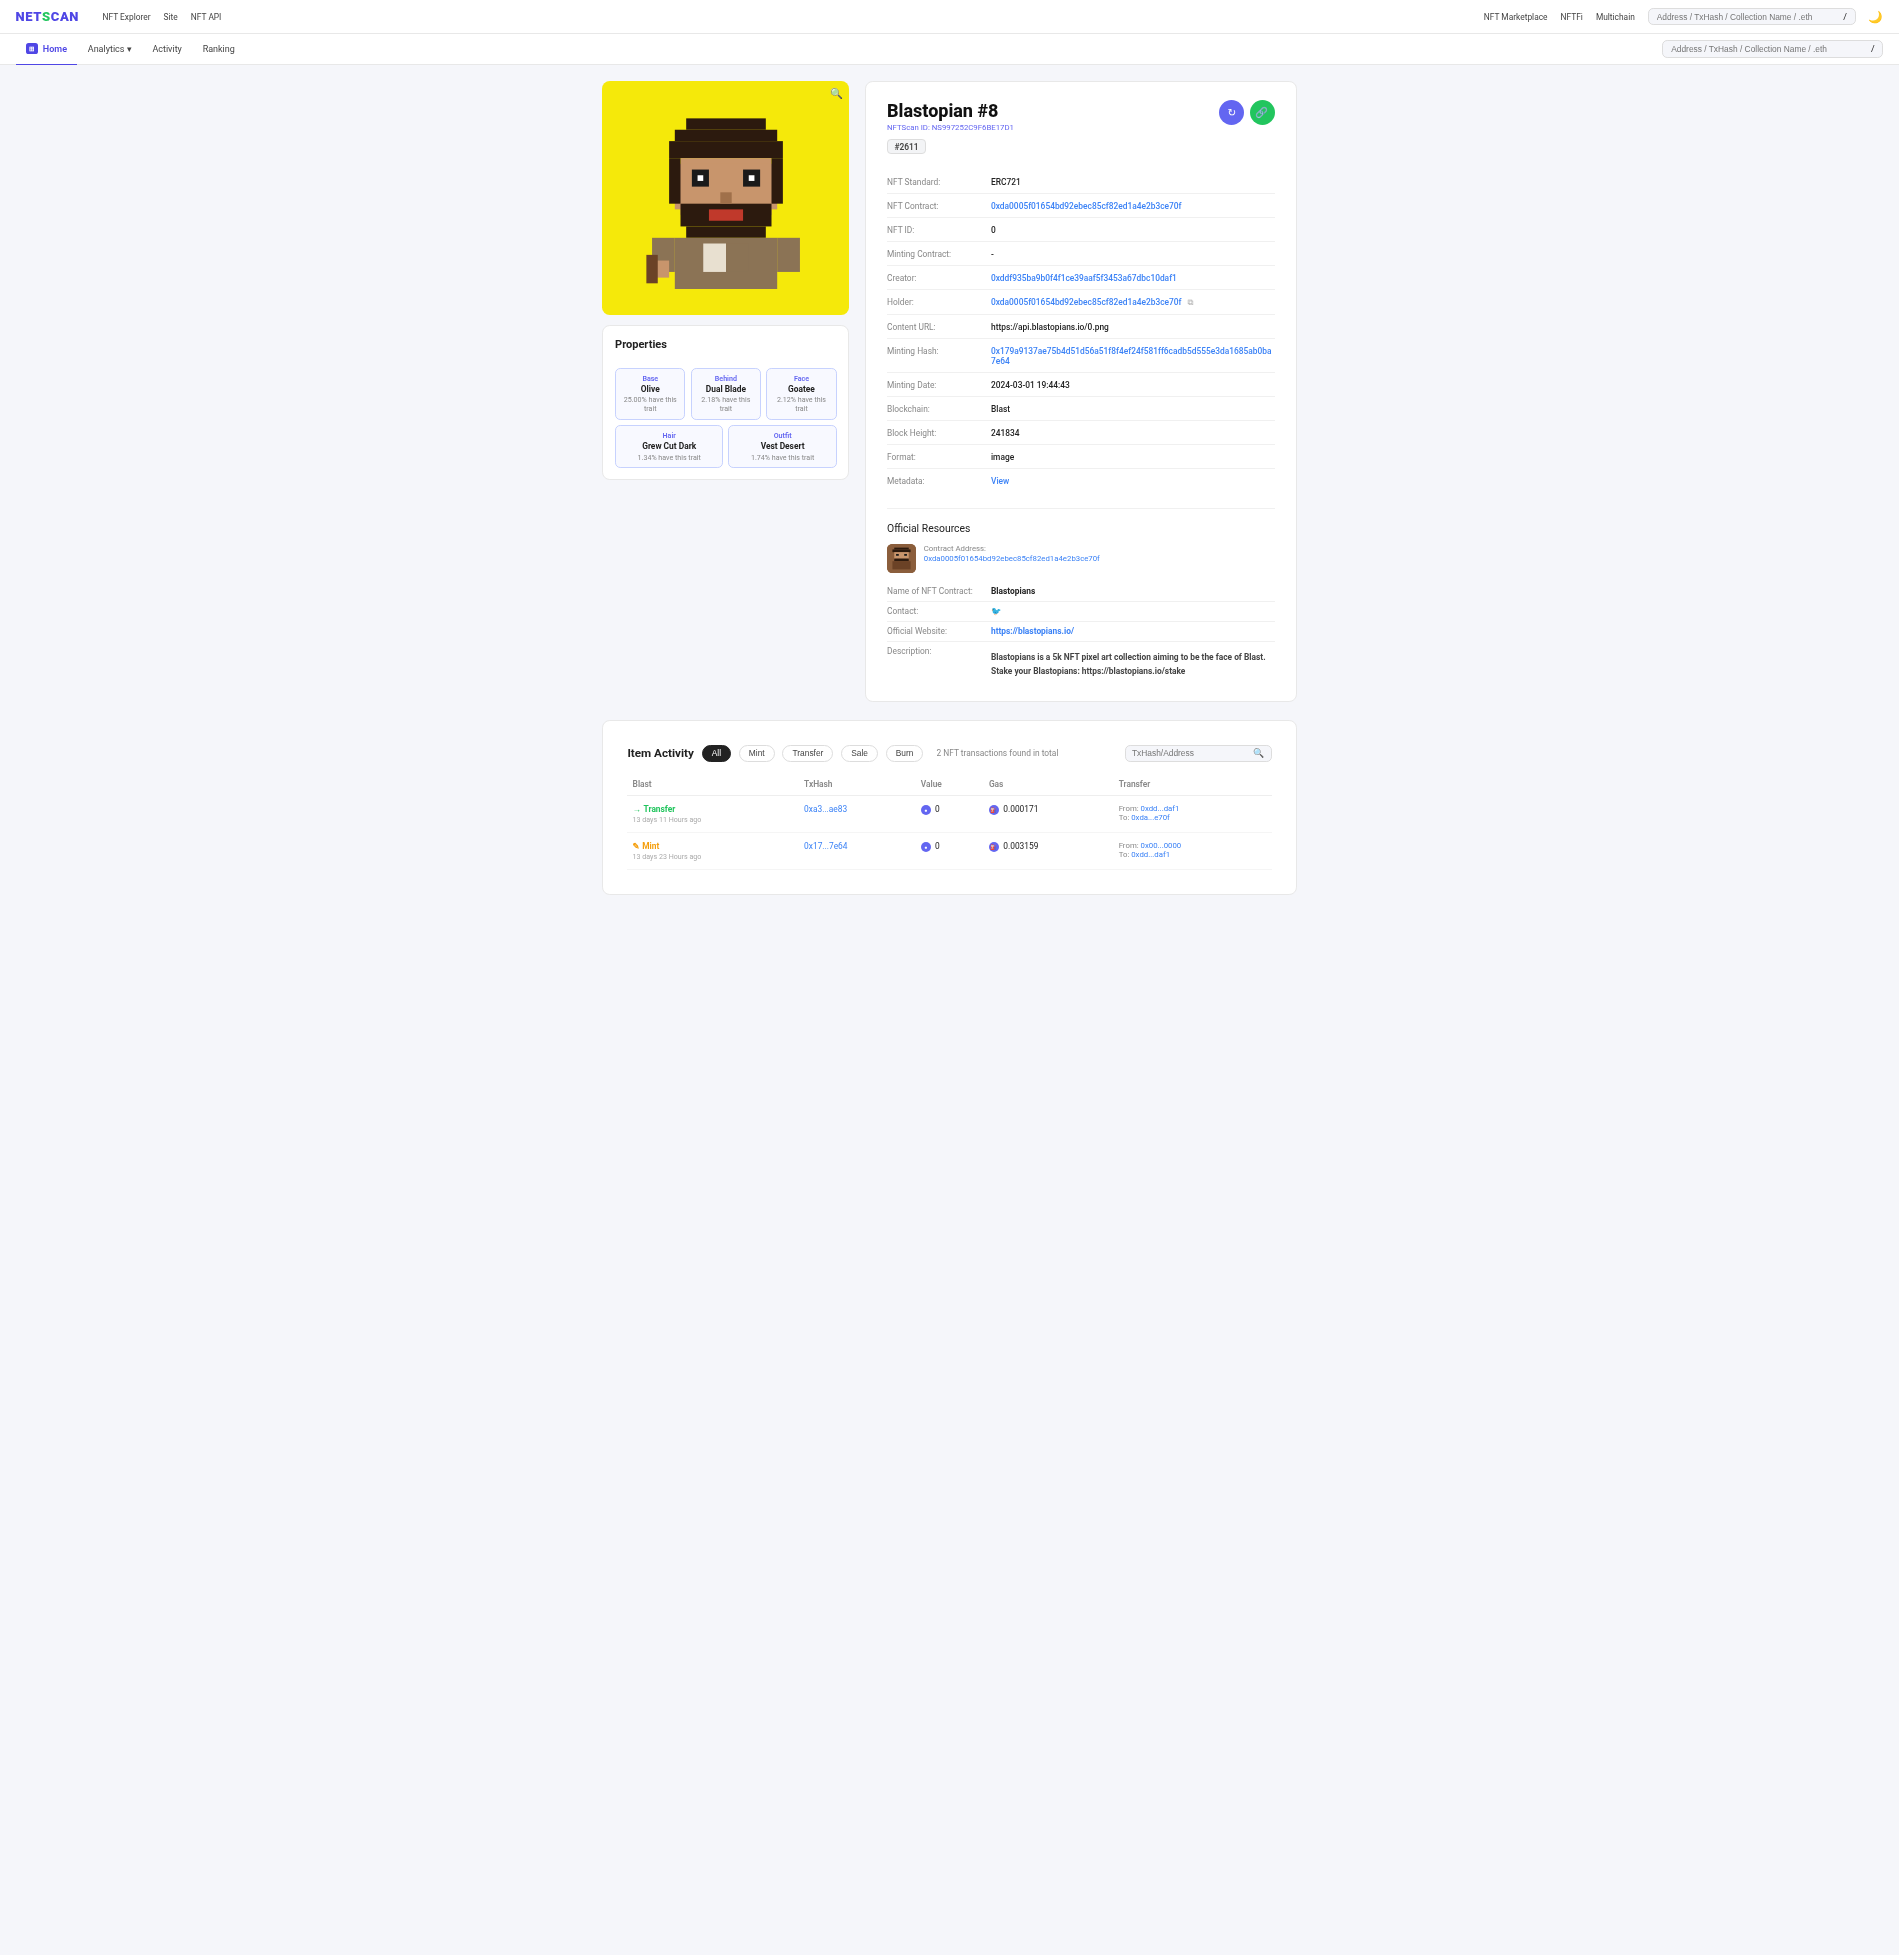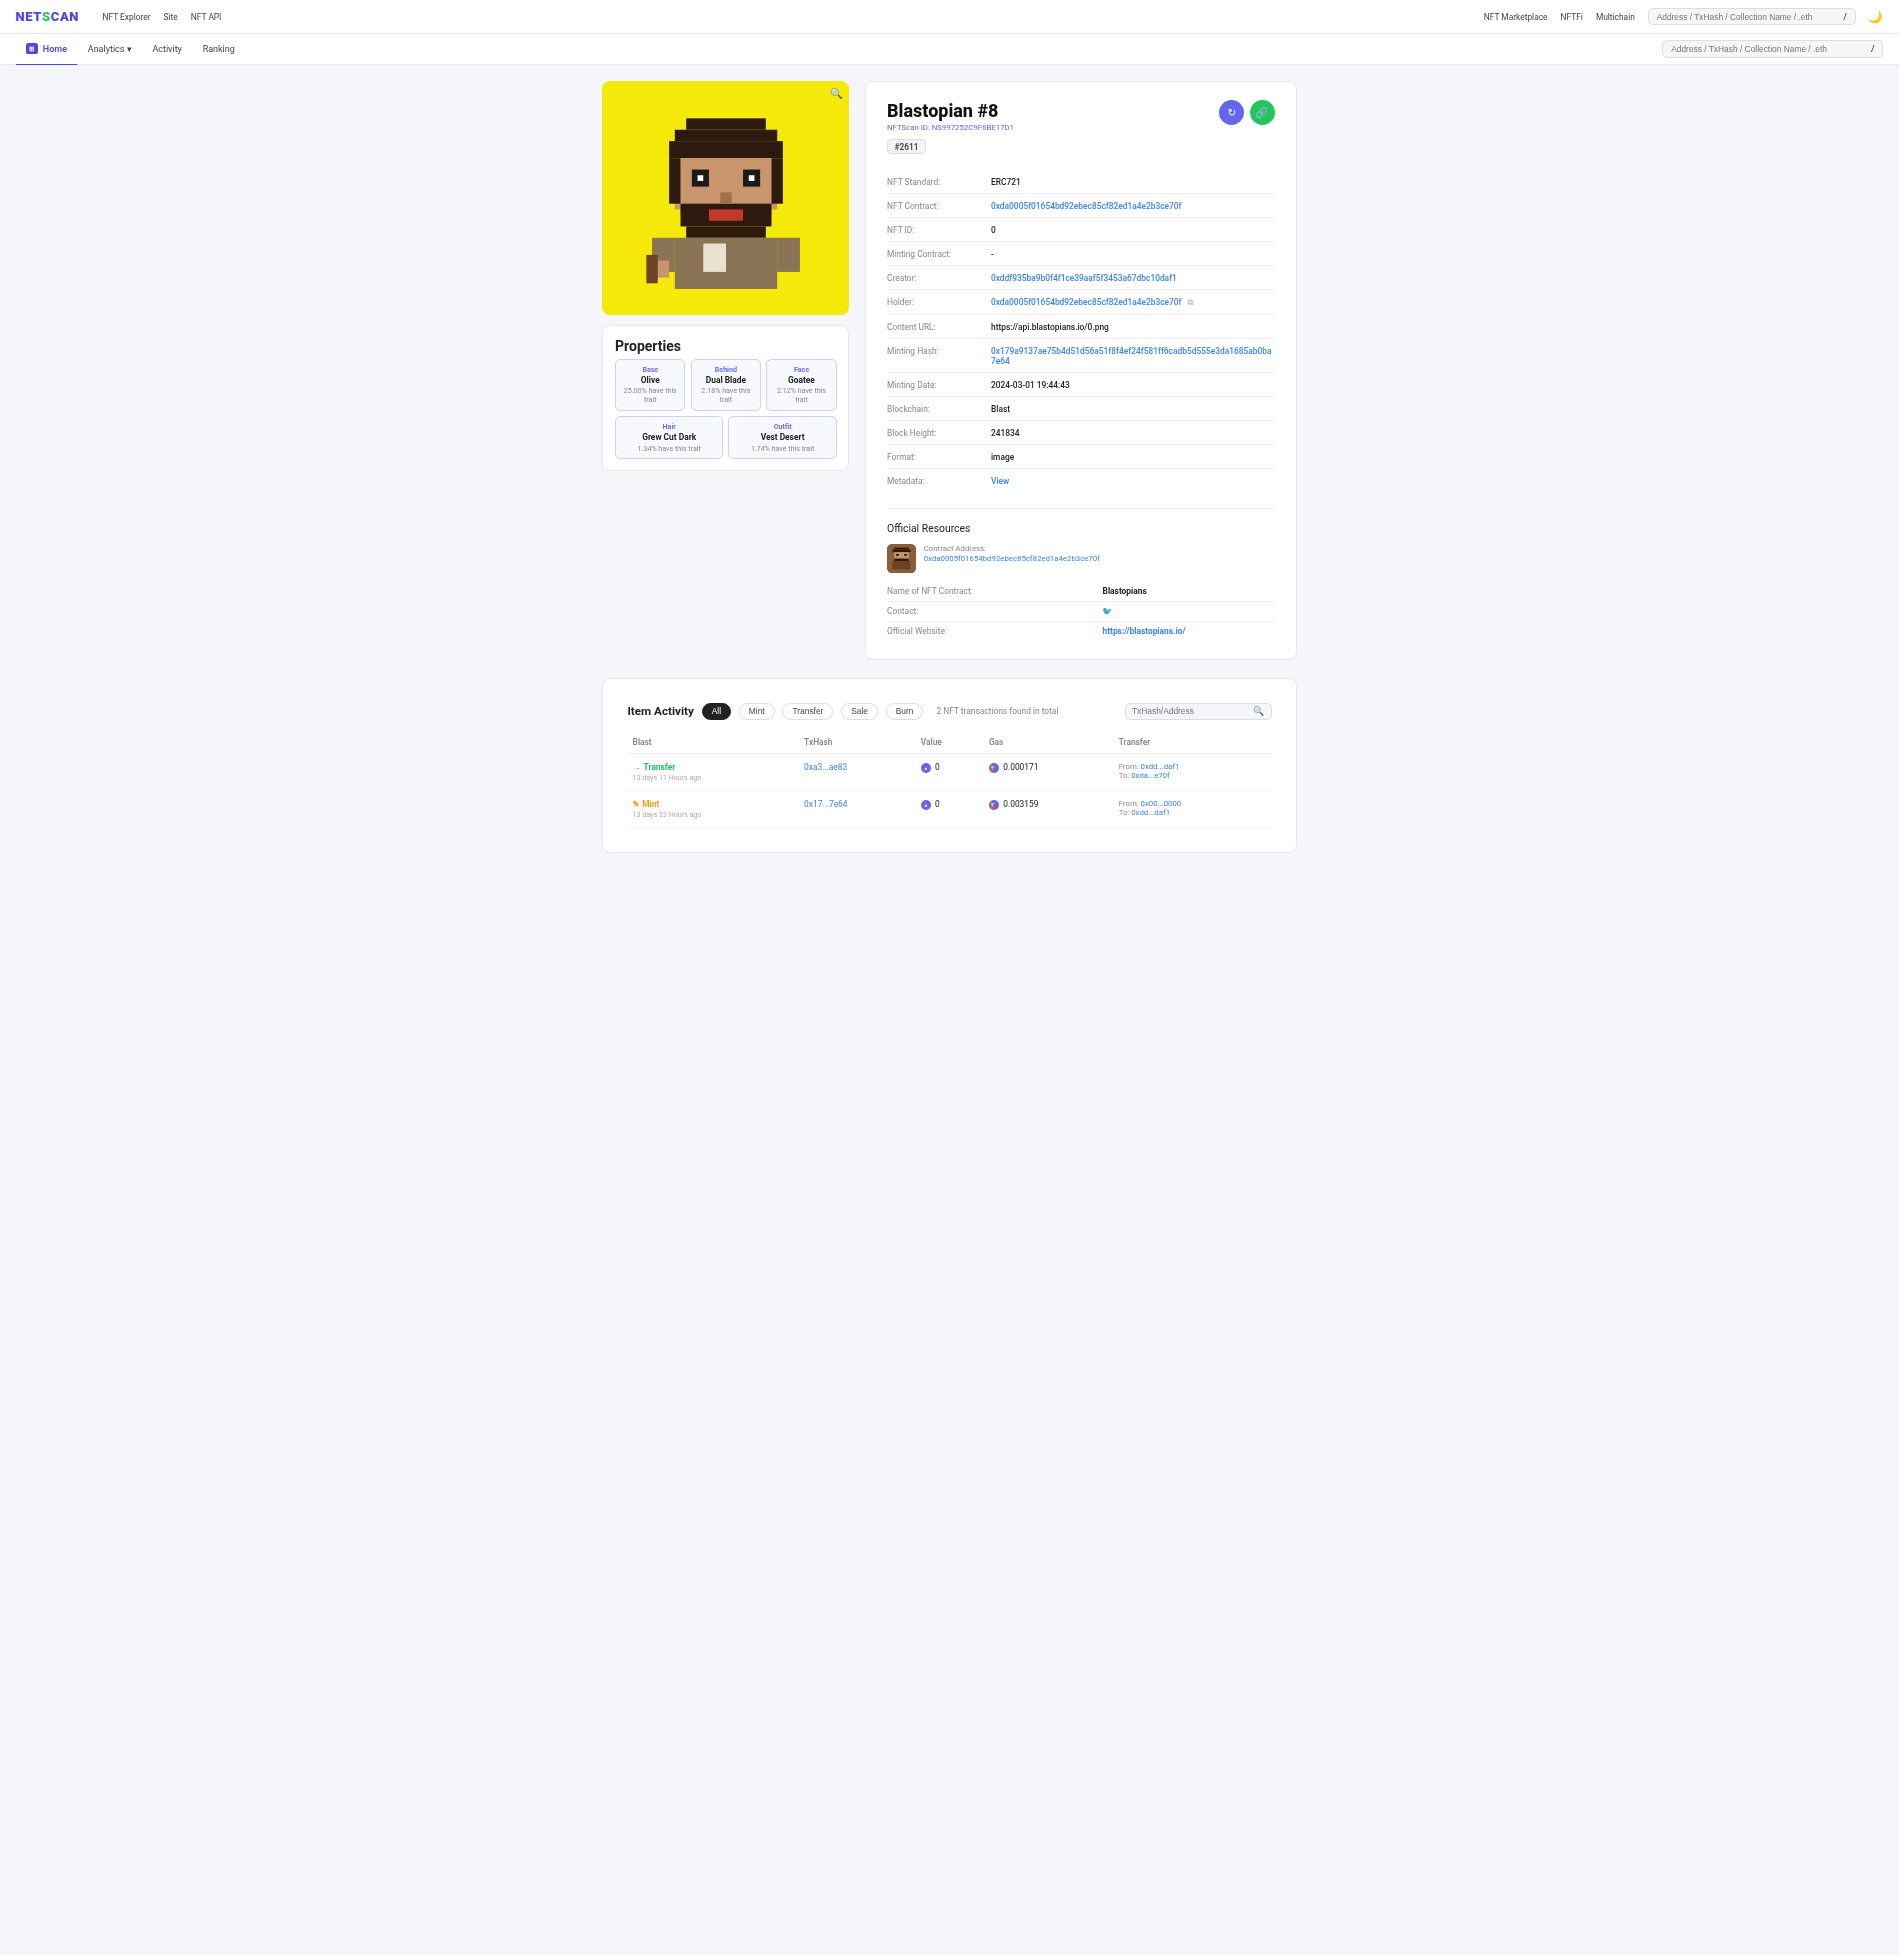--- a/index.html
+++ b/index.html
@@ -28,21 +28,21 @@
     
     .main { max-width: 715px; margin: 15.6px auto; padding: 0 10.4px; }
     .content-grid { display: grid; grid-template-columns: 247px 1fr; gap: 15.6px; }
 
     
     .left-panel {}
     .nft-image-box { background: #f5e90a; border-radius: 7.8px; overflow: hidden; height: 234px; display: flex; align-items: center; justify-content: center; position: relative; }
     .nft-image-box .zoom-icon { position: absolute; top: 6.5px; right: 6.5px; color: #888; cursor: pointer; font-size: 10.4px; }
 
     .properties-box { background: #fff; border: 0.6px solid #e8e8e8; border-radius: 7.8px; padding: 11.7px; margin-top: 10.4px; }
-    .properties-title { font-weight: 700; font-size: 14px; margin-bottom: 5px; }
+    .properties-title { font-weight: 700; font-size: 11px; margin-bottom: 17px; }
     .prop-grid { display: grid; grid-template-columns: 1fr 1fr 1fr; gap: 5.2px; }
     .prop-item { border: 0.6px solid #c7d2fe; border-radius: 5.2px; padding: 5.2px 3.9px; text-align: center; background: #f8f9ff; }
     .prop-type { font-size: 7.1px; color: #6366f1; font-weight: 600; }
     .prop-value { font-size: 8.4px; font-weight: 700; color: #222; margin: 1.3px 0; }
     .prop-pct { font-size: 7.1px; color: #888; }
     .prop-grid-2 { display: grid; grid-template-columns: 1fr 1fr; gap: 5.2px; margin-top: 5.2px; }
 
     
     .right-panel { background: #fff; border: 0.6px solid #e8e8e8; border-radius: 7.8px; padding: 18px 21px; }
     .nft-title { font-size: 18px; font-weight: 800; color: #111; }
@@ -335,20 +335,27 @@
             <td>
               <span style="color:#aaa;cursor:pointer;">🐦</span>
             </td>
           </tr>
           <tr>
             <td>Official Website:</td>
             <td>
               <a class="link-blue" href="#">https://blastopians.io/</a>
             </td>
           </tr>
+          <tr>
+            <td style="vertical-align:top;">Description:</td>
+            <td>
+              <div class="description-text">Blastopians is a 5k NFT pixel art collection aiming to be the face of Blast. Stake your Blastopians:
+https://blastopians.io/stake</div>
+            </td>
+          </tr>
         </tbody>
           </table>
       </div>
     </div>
   </div>
 
   <div class="activity-section">
     <div class="activity-header">
       <span class="activity-title">Item Activity</span>
       <button class="filter-btn active">All</button>

